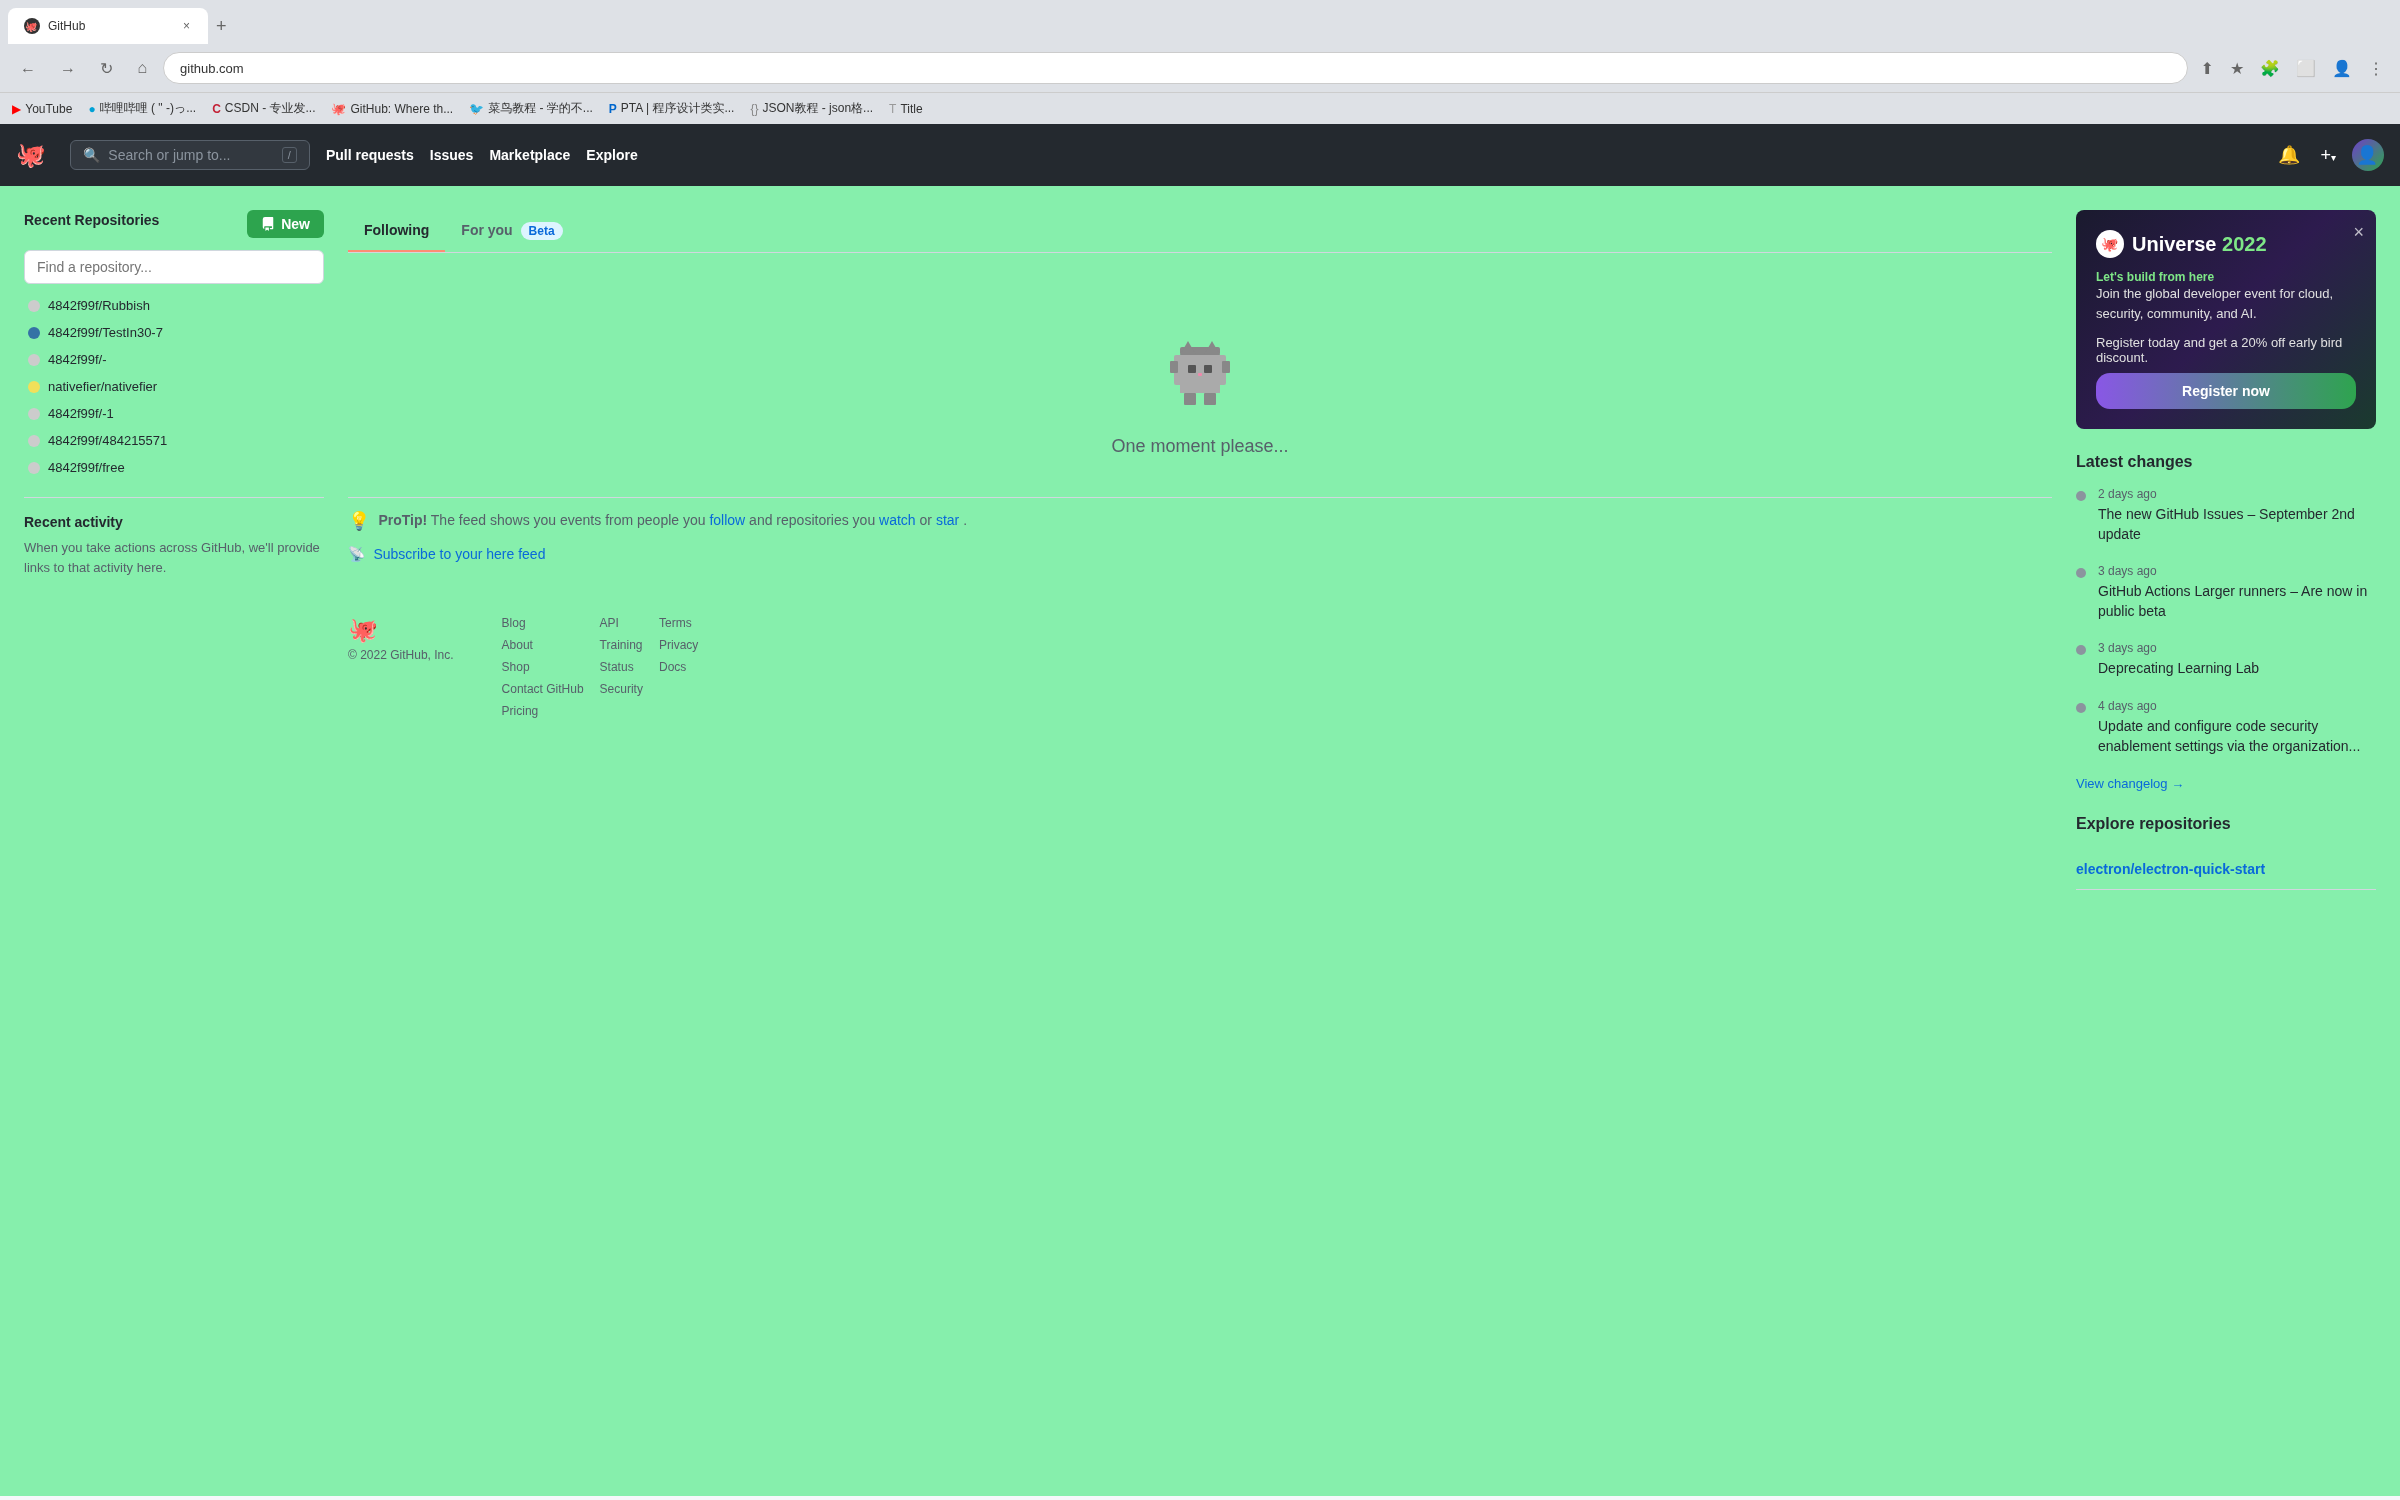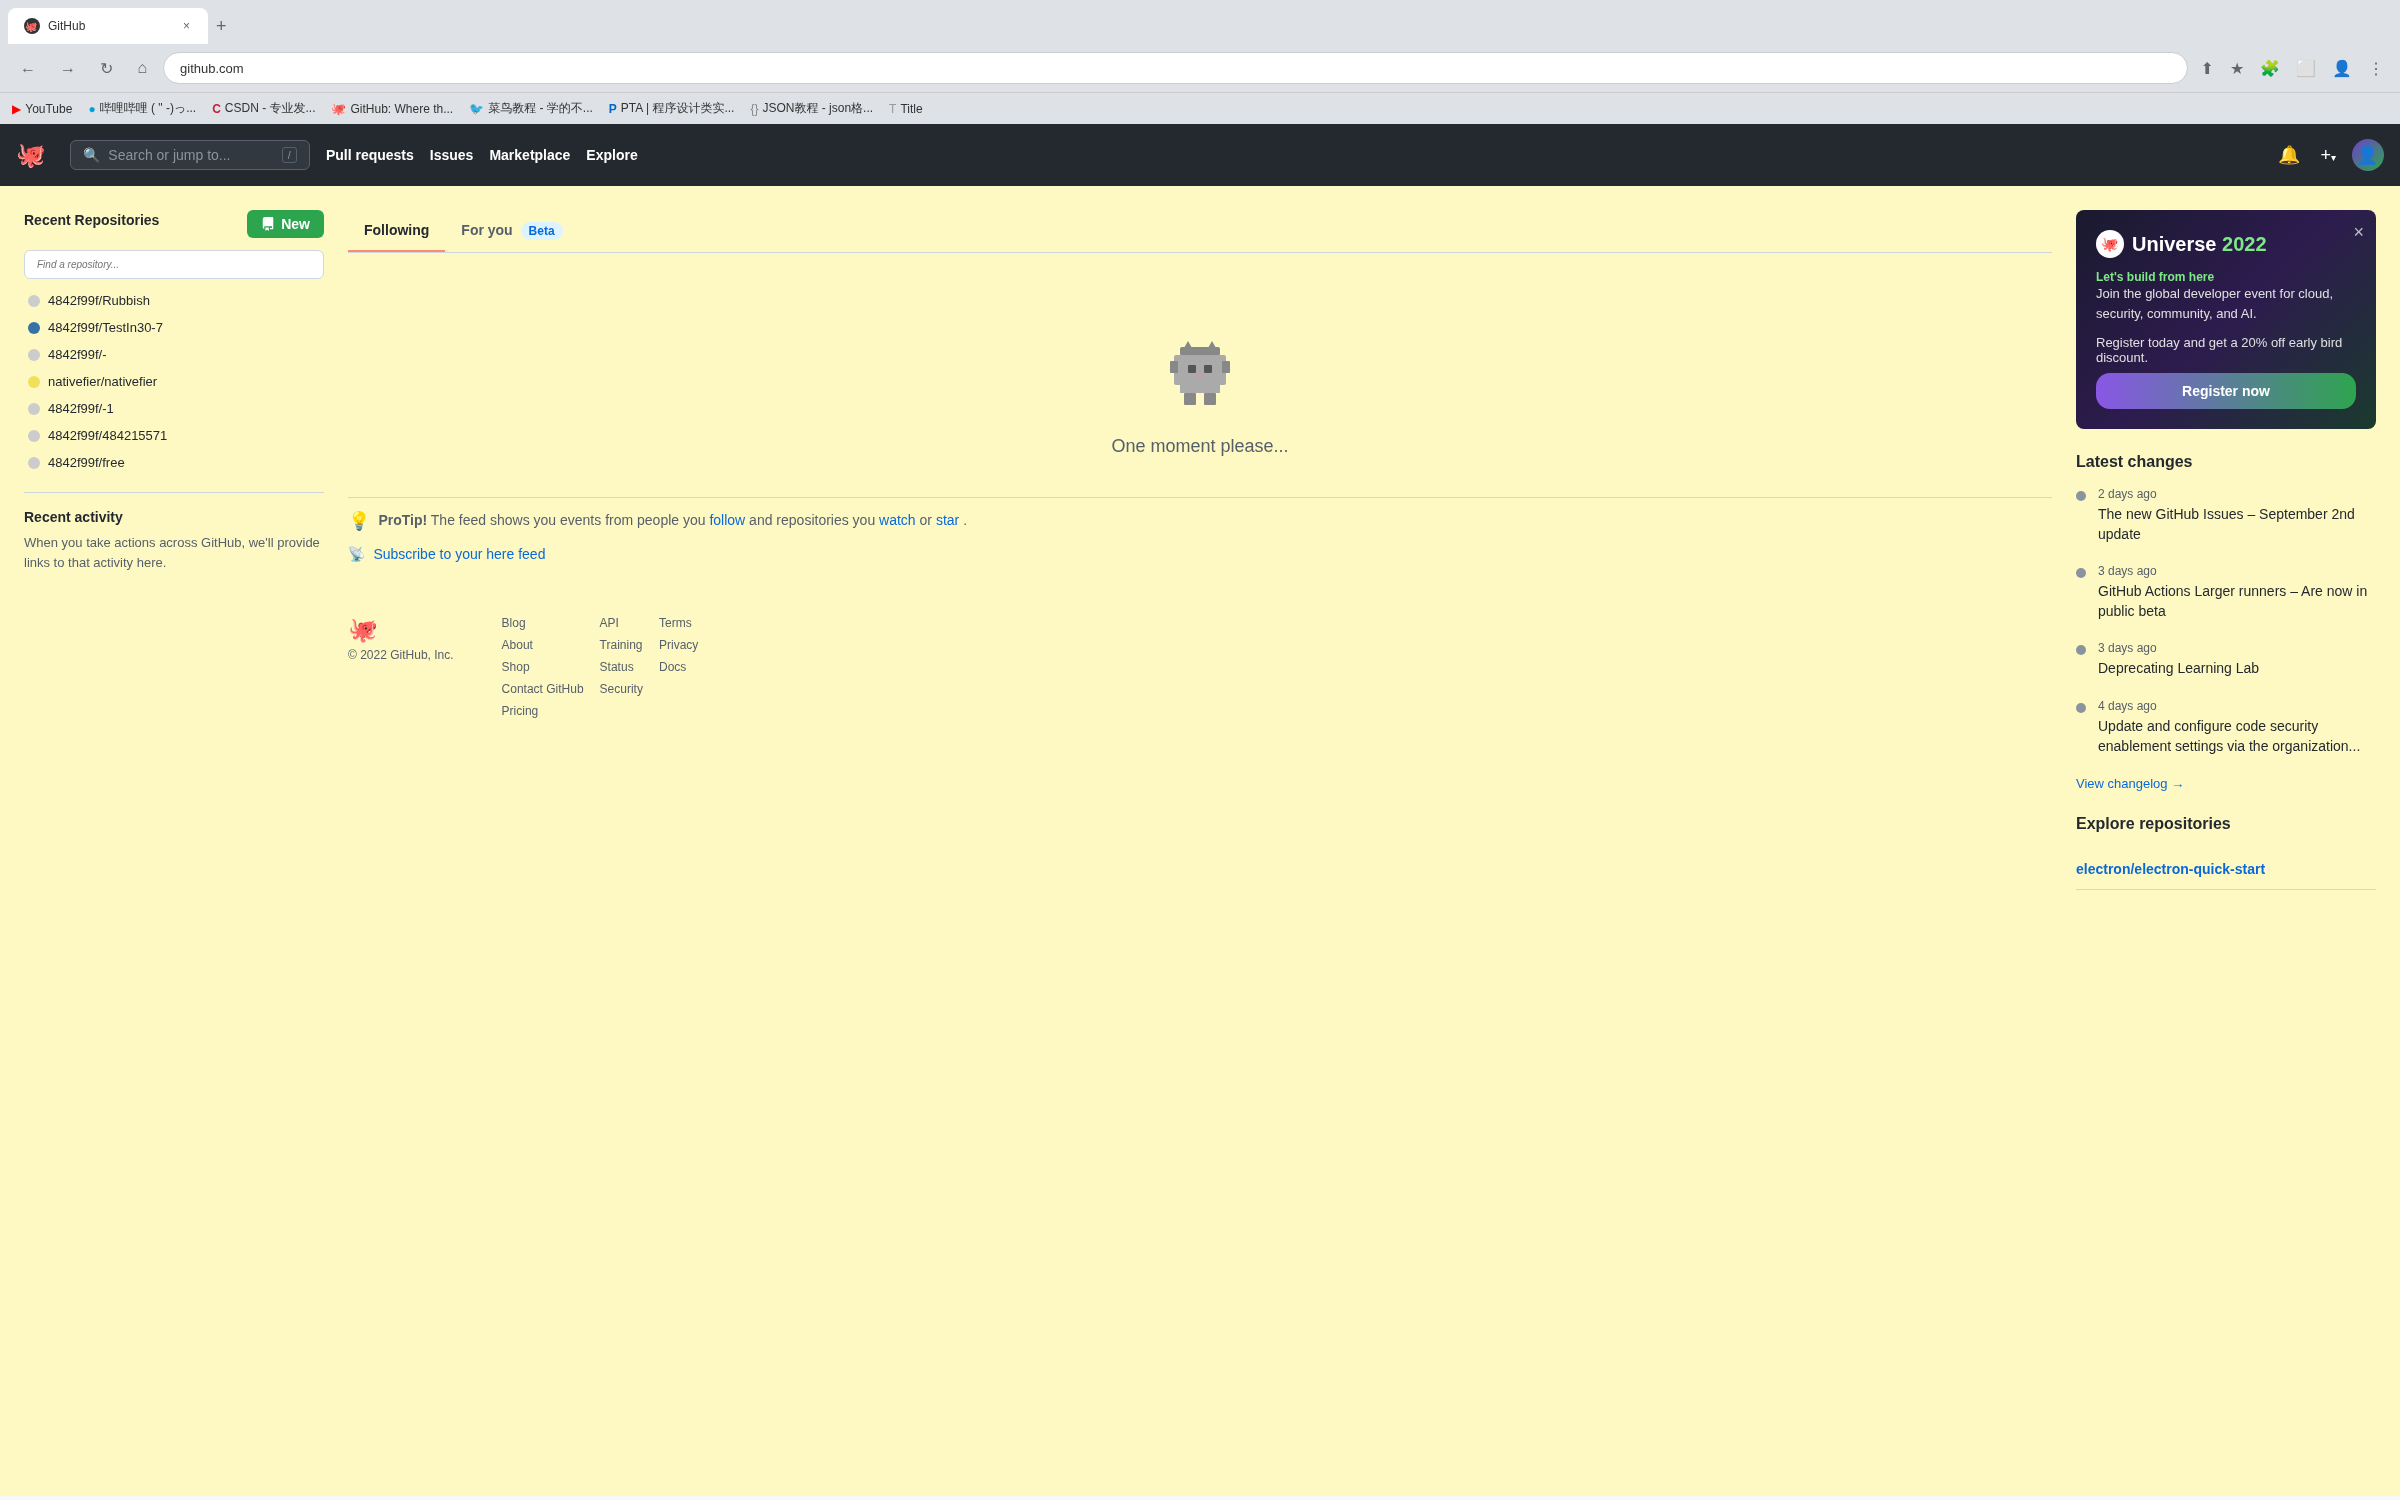--- a/index.html
+++ b/index.html
@@ -28,28 +28,28 @@
     .gh-search { background: #32383f; border: 1px solid #57606a; border-radius: 6px; display: flex; align-items: center; padding: 6px 12px; gap: 8px; width: 240px; cursor: pointer; }
     .gh-search-text { color: #8b949e; font-size: 14px; flex: 1; }
     .gh-search-slash { color: #8b949e; border: 1px solid #57606a; border-radius: 3px; padding: 1px 5px; font-size: 11px; }
     .gh-nav-links { display: flex; gap: 16px; align-items: center; justify-content: space-between; }
     .gh-nav-link { color: #fff; font-size: 14px; font-weight: 600; text-decoration: none; cursor: pointer; }
     .gh-nav-right { margin-left: auto; display: flex; align-items: center; gap: 12px; }
     .gh-nav-icon-btn { color: #fff; font-size: 18px; cursor: pointer; padding: 4px; }
     .gh-avatar { width: 32px; height: 32px; border-radius: 50%; background: linear-gradient(135deg, #6e40c9, #2ea44f); display: flex; align-items: center; justify-content: center; color: #fff; font-size: 14px; cursor: pointer; }
 
     
-    .gh-body { display: flex; max-width: 100%; padding: 24px; gap: 24px; background: #fef9c3; min-height: calc(100vh - 190px); }
+    .gh-body { display: flex; max-width: 100%; padding: 24px; gap: 24px; background: #86efac; min-height: calc(100vh - 190px); }
 
     
     .sidebar { width: 300px; flex-shrink: 0; }
     .sidebar-section-title { font-size: 14px; font-weight: 600; color: #24292f; margin-bottom: 8px; }
     .sidebar-header { display: flex; justify-content: space-between; align-items: center; margin-bottom: 12px; }
     .btn-new { background: #2da44e; color: #fff; border: none; border-radius: 6px; padding: 6px 14px; font-size: 14px; font-weight: 600; cursor: pointer; display: flex; align-items: center; gap: 6px; }
-    .repo-search { width: 100%; background: #fff; border: 1px solid #d0d7de; border-radius: 6px; padding: 8px 12px; font-size: 10px; color: #57606a; margin-bottom: 8px; outline: none; font-style: italic; }
+    .repo-search { width: 100%; background: #fff; border: 1px solid #d0d7de; border-radius: 6px; padding: 8px 12px; font-size: 14px; color: #57606a; margin-bottom: 8px; outline: none; }
     .repo-list { list-style: none; }
     .repo-item { display: flex; align-items: center; gap: 8px; padding: 6px 4px; cursor: pointer; }
     .repo-dot { width: 12px; height: 12px; border-radius: 50%; background: #e34c26; flex-shrink: 0; }
     .repo-dot.lang-js { background: #f1e05a; }
     .repo-dot.lang-py { background: #3572A5; }
     .repo-dot.lang-gray { background: #ccc; }
     .repo-name { font-size: 13px; color: #24292f; white-space: nowrap; overflow: hidden; text-overflow: ellipsis; }
     .sidebar-divider { border: none; border-top: 1px solid #d0d7de; margin: 16px 0; }
     .recent-activity-title { font-size: 14px; font-weight: 600; color: #24292f; margin-bottom: 8px; }
     .recent-activity-text { font-size: 13px; color: #57606a; line-height: 1.5; }

